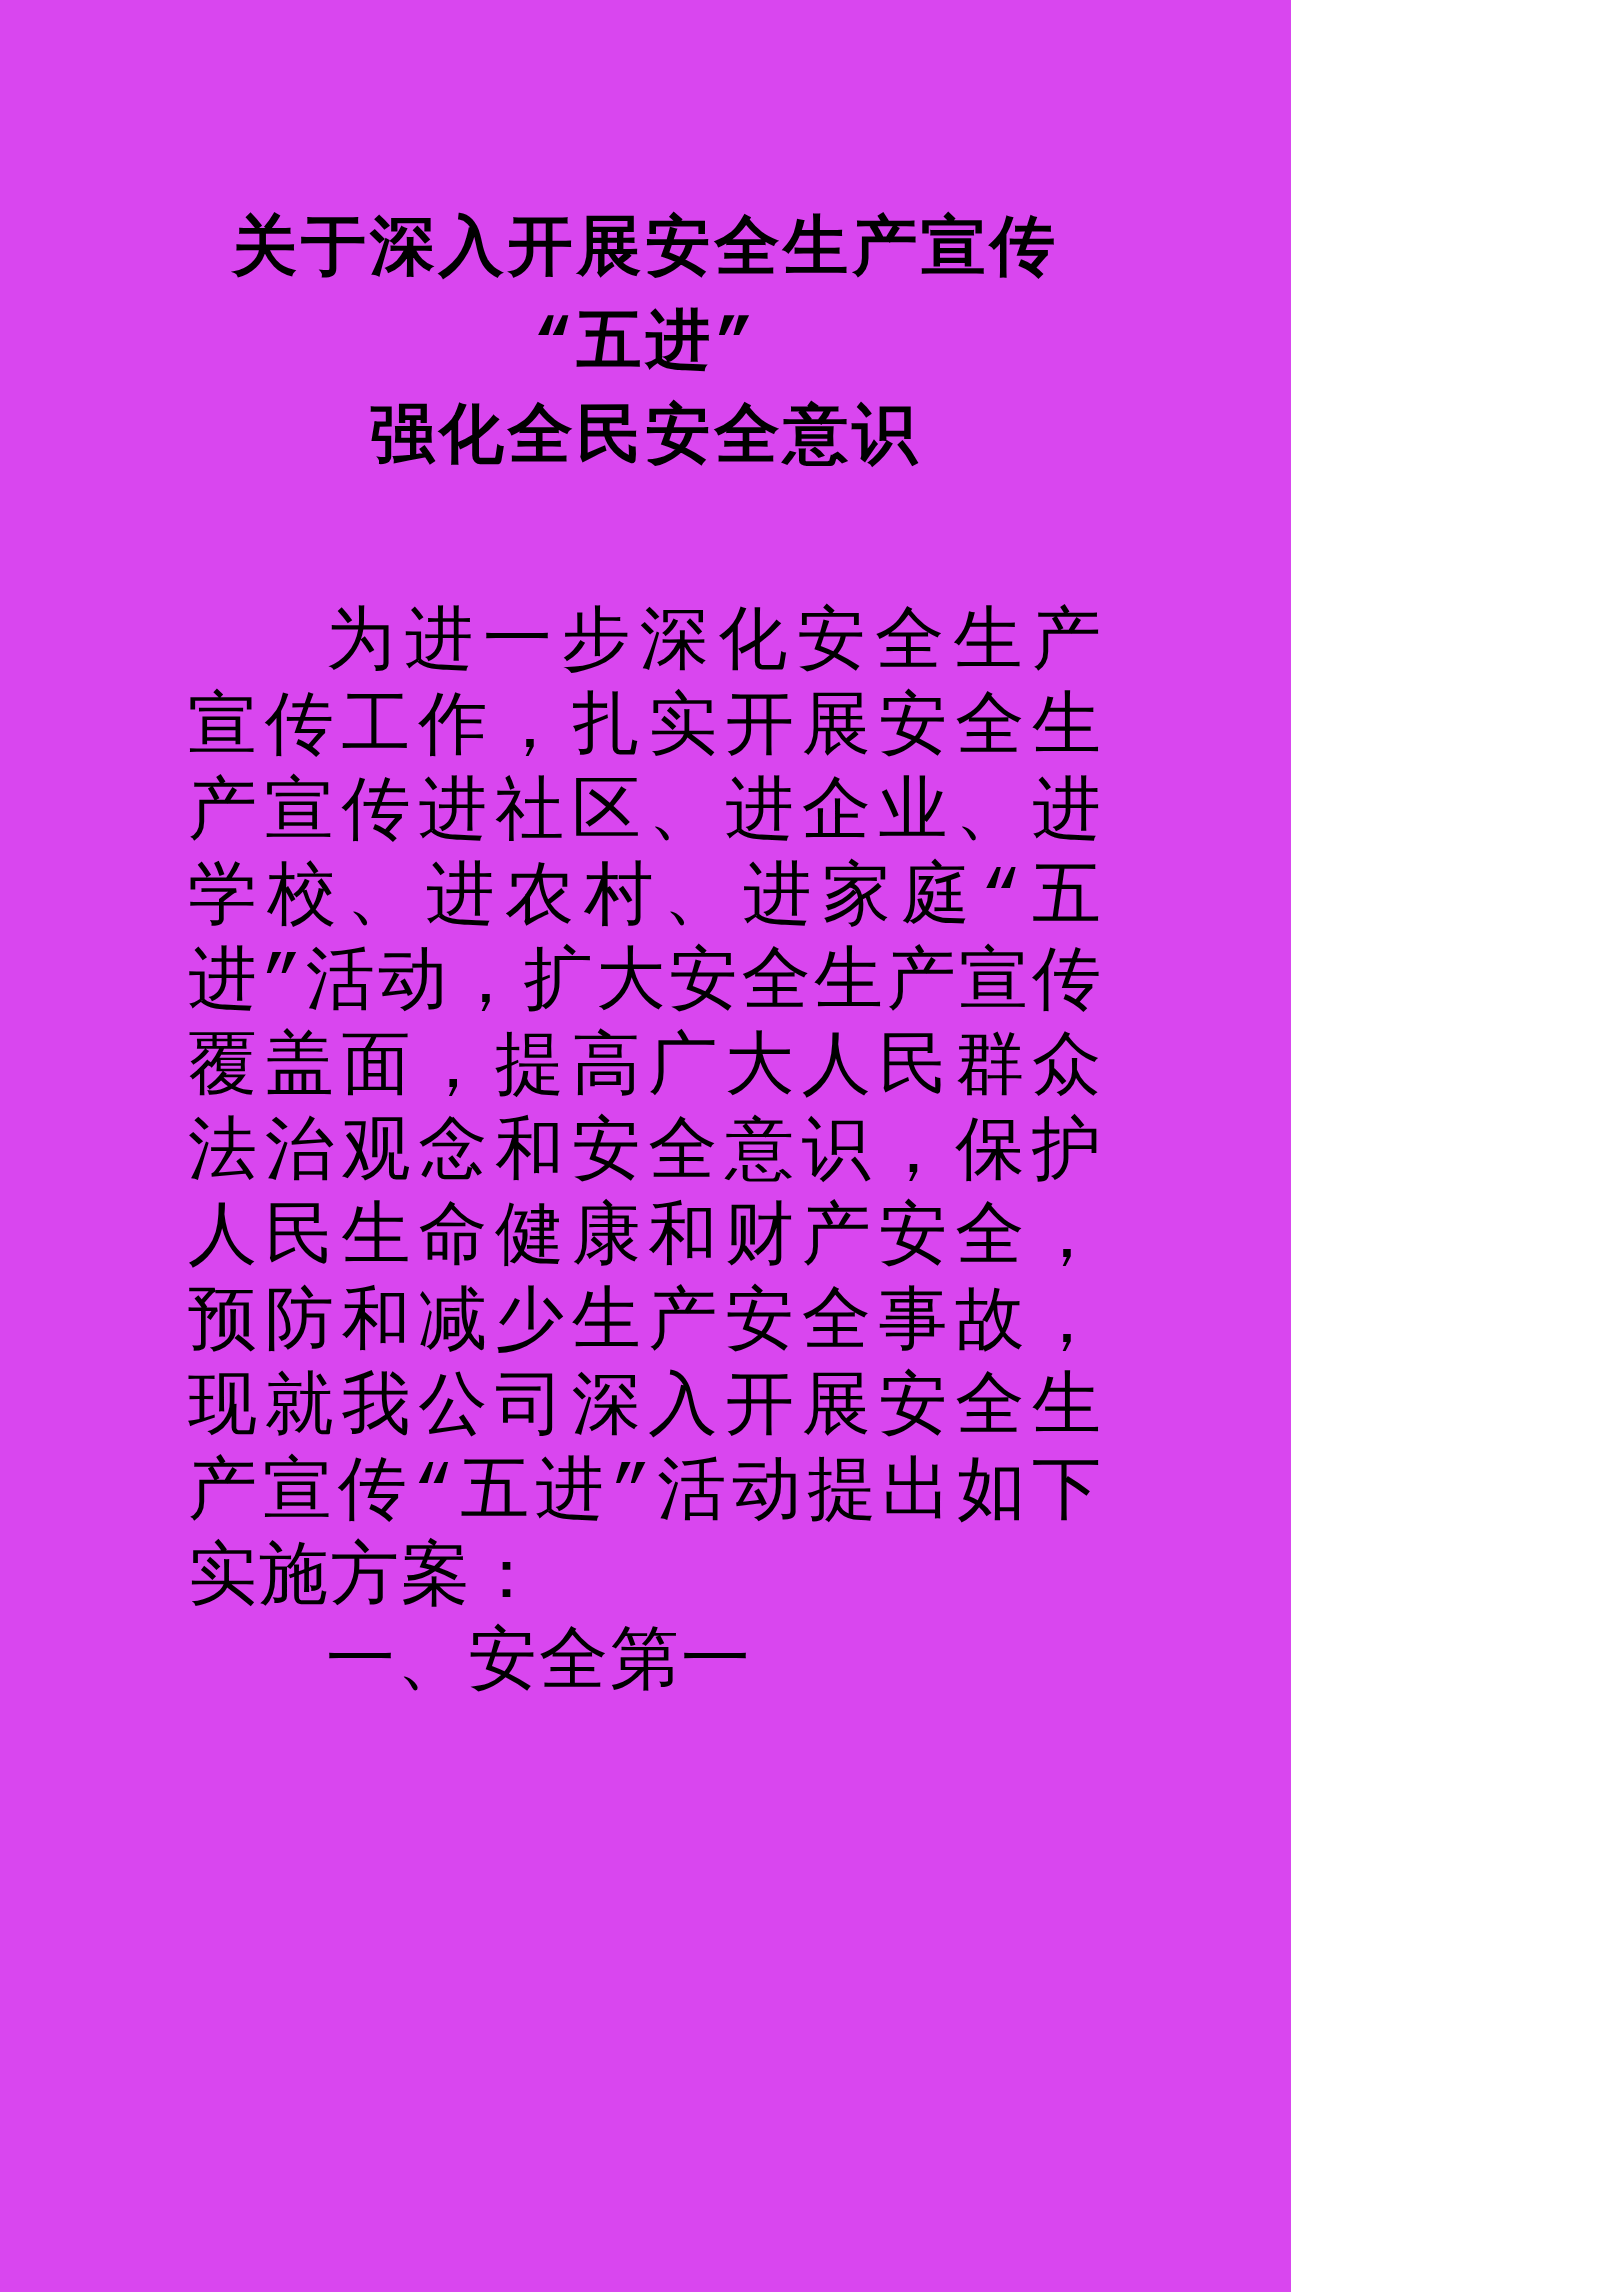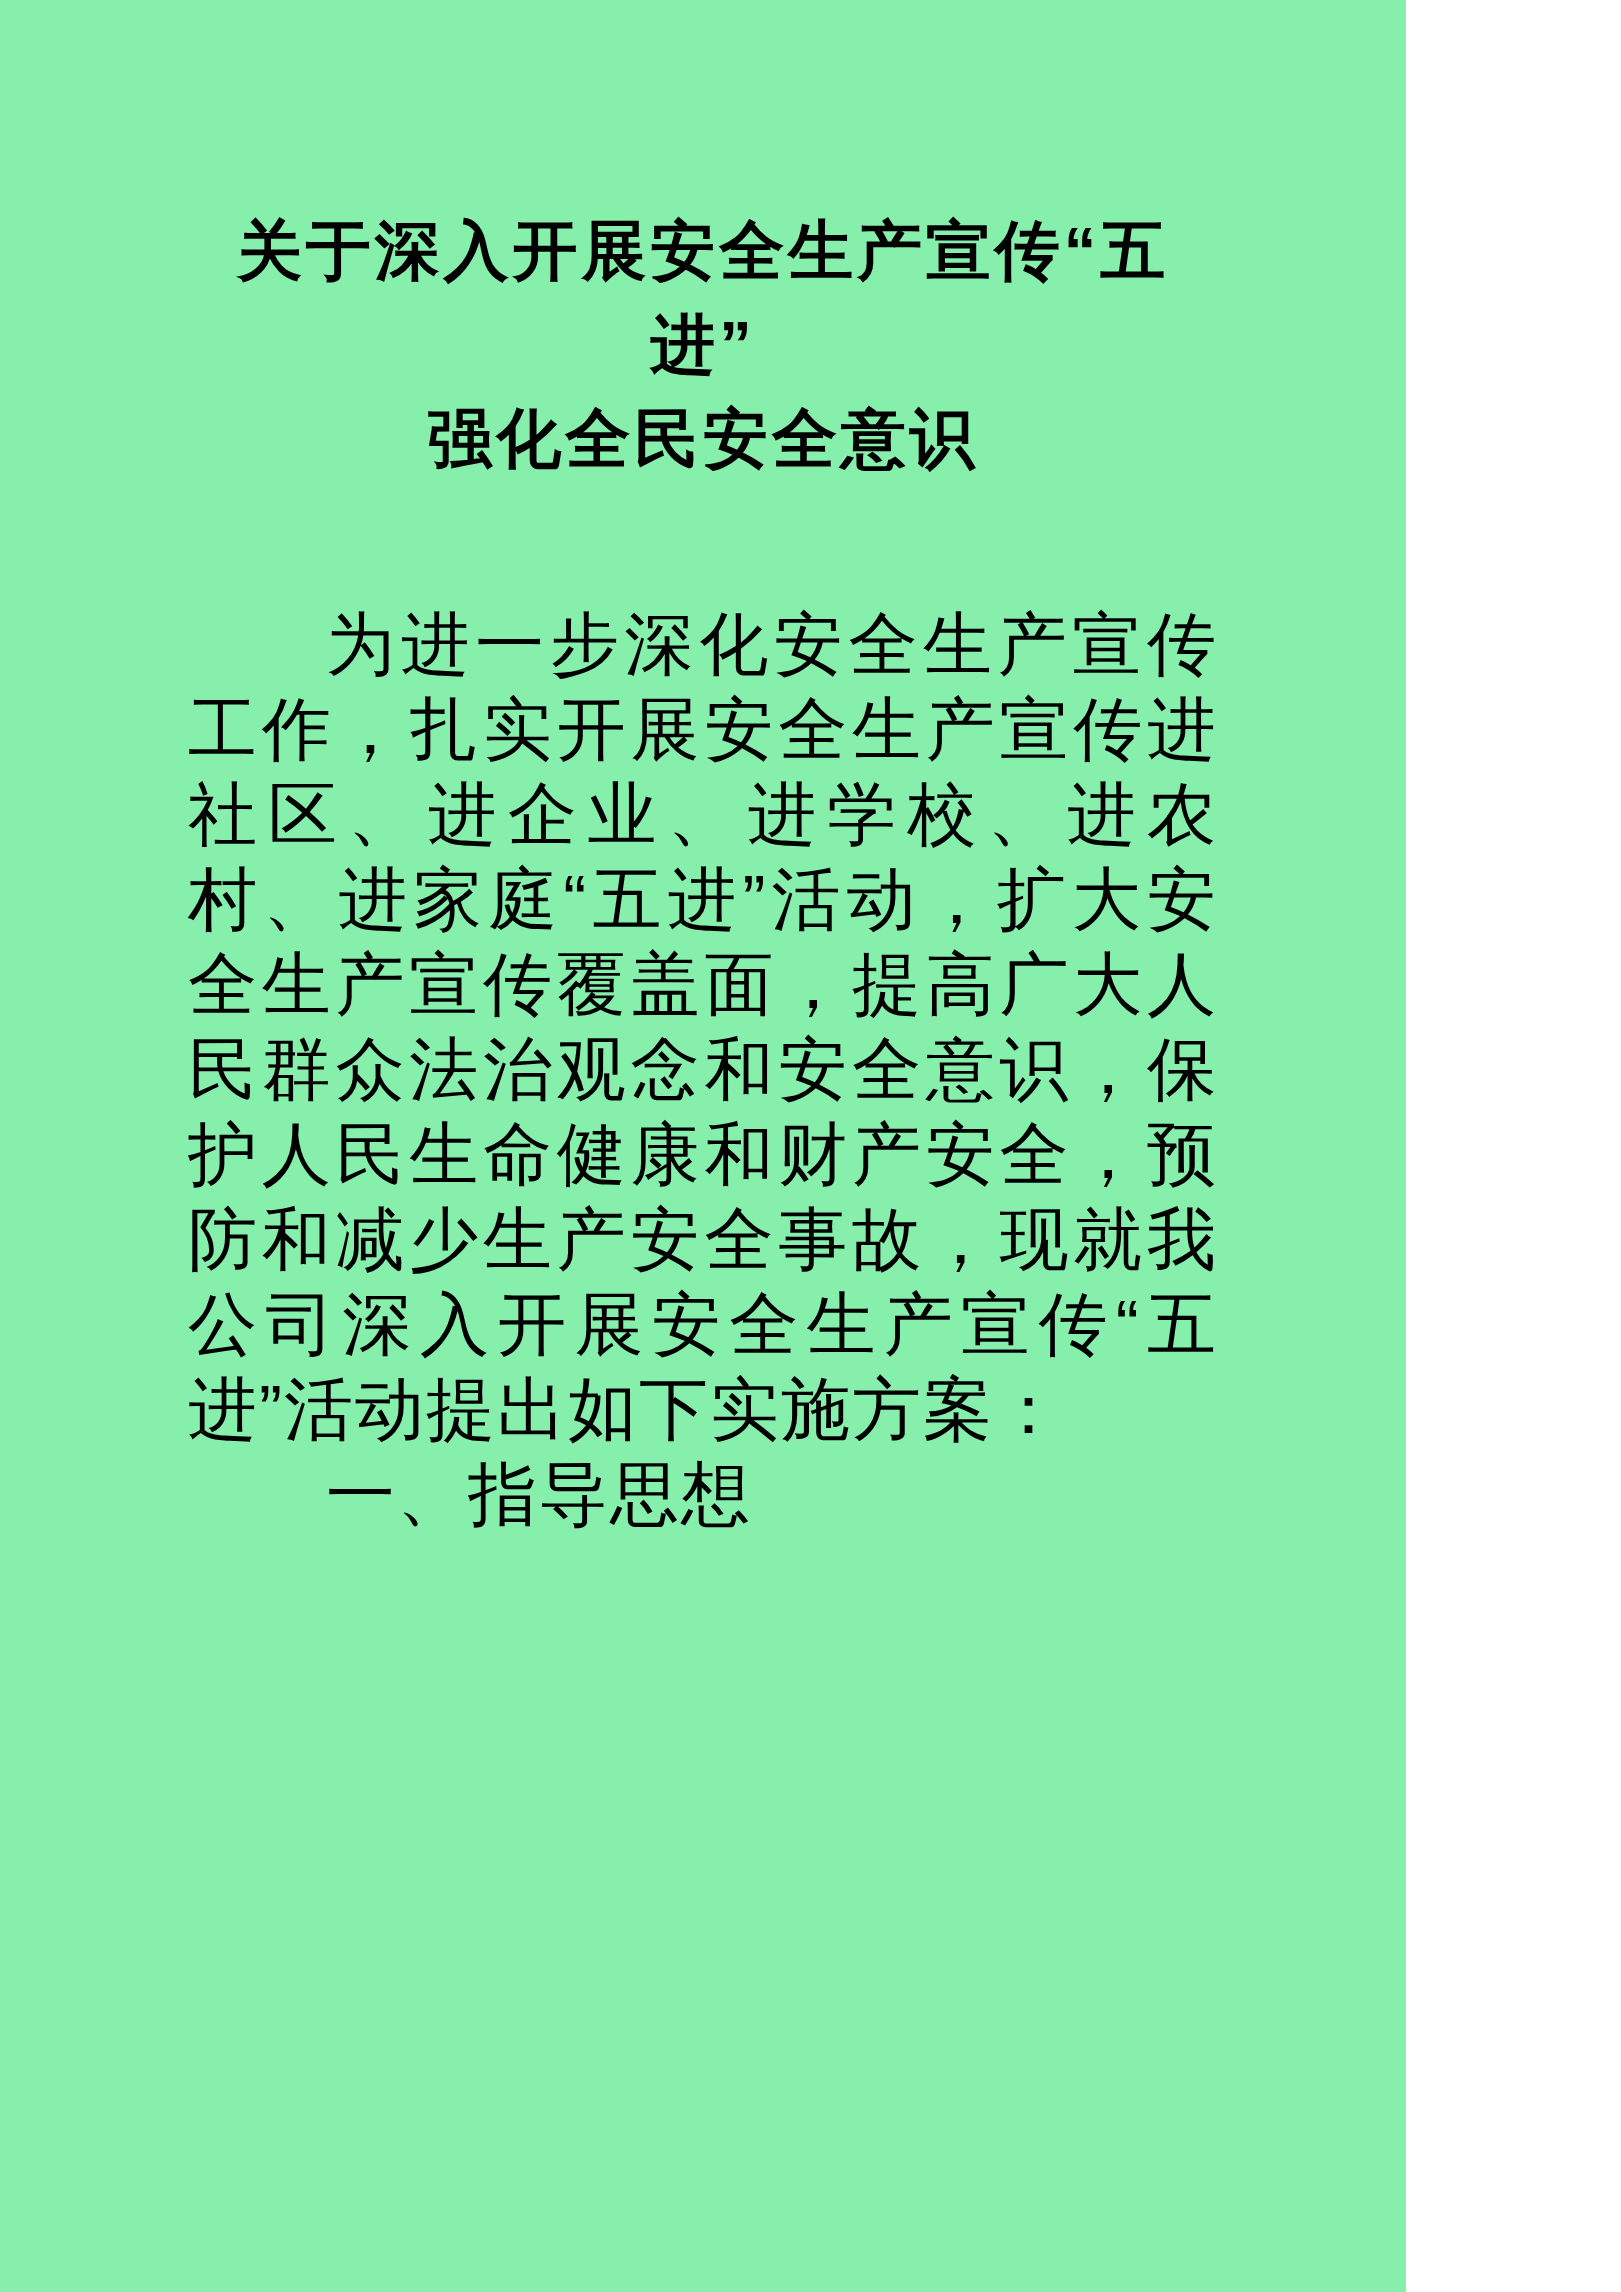--- a/index.html
+++ b/index.html
@@ -3,25 +3,25 @@
 <meta charset="utf-8">
 <style>
   * { margin: 0; padding: 0; box-sizing: border-box; }
 
   html, body {
     background: #ffffff;
   }
 
   .page {
     position: relative;
-    width: 1406px;
+    width: 1291px;
     height: 2293px;
-    background: #86efac;
+    background: #d946ef;
     overflow: hidden;
-    font-family: Liberation Sans, sans-serif;
+    font-family: Liberation Mono, monospace;
     color: #000000;
   }
 
   .content {
     padding: 0 188px;
   }
 
   .doc-title {
     margin-top: 204px;
     text-align: center;
@@ -55,21 +55,21 @@
   <div class="content">
 
     <div class="doc-title">
       <div>关于深入开展安全生产宣传“五进”</div>
       <div>强化全民安全意识</div>
     </div>
 
     <div class="doc-body">
       <p class="para">为进一步深化安全生产宣传工作，扎实开展安全生产宣传进社区、进企业、进学校、进农村、进家庭“五进”活动，扩大安全生产宣传覆盖面，提高广大人民群众法治观念和安全意识，保护人民生命健康和财产安全，预防和减少生产安全事故，现就我公司深入开展安全生产宣传“五进”活动提出如下实施方案：</p>
 
-      <p class="heading">一、指导思想</p>
+      <p class="heading">一、安全第一</p>
 
 
 
     </div>
 
   </div>
 </div>
 
 
 </body></html>

